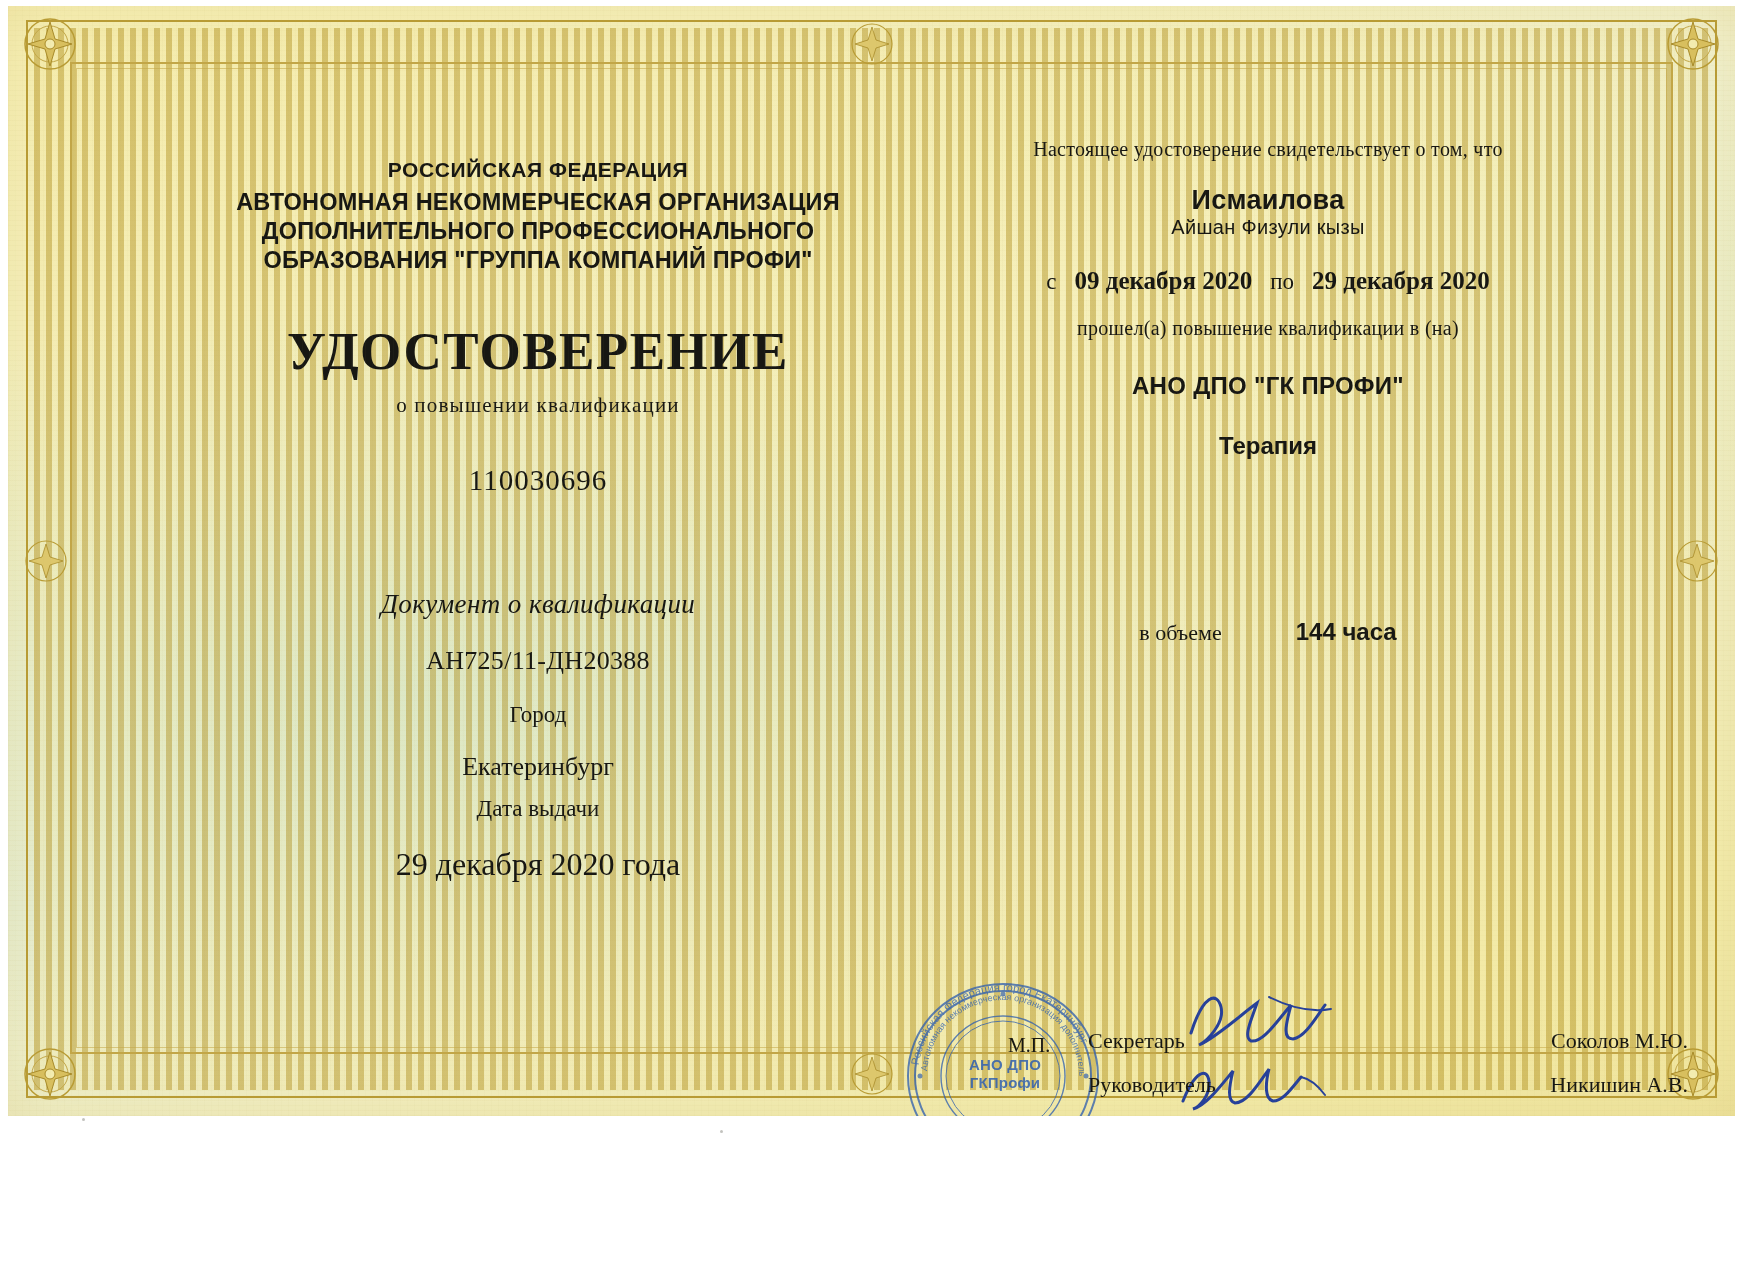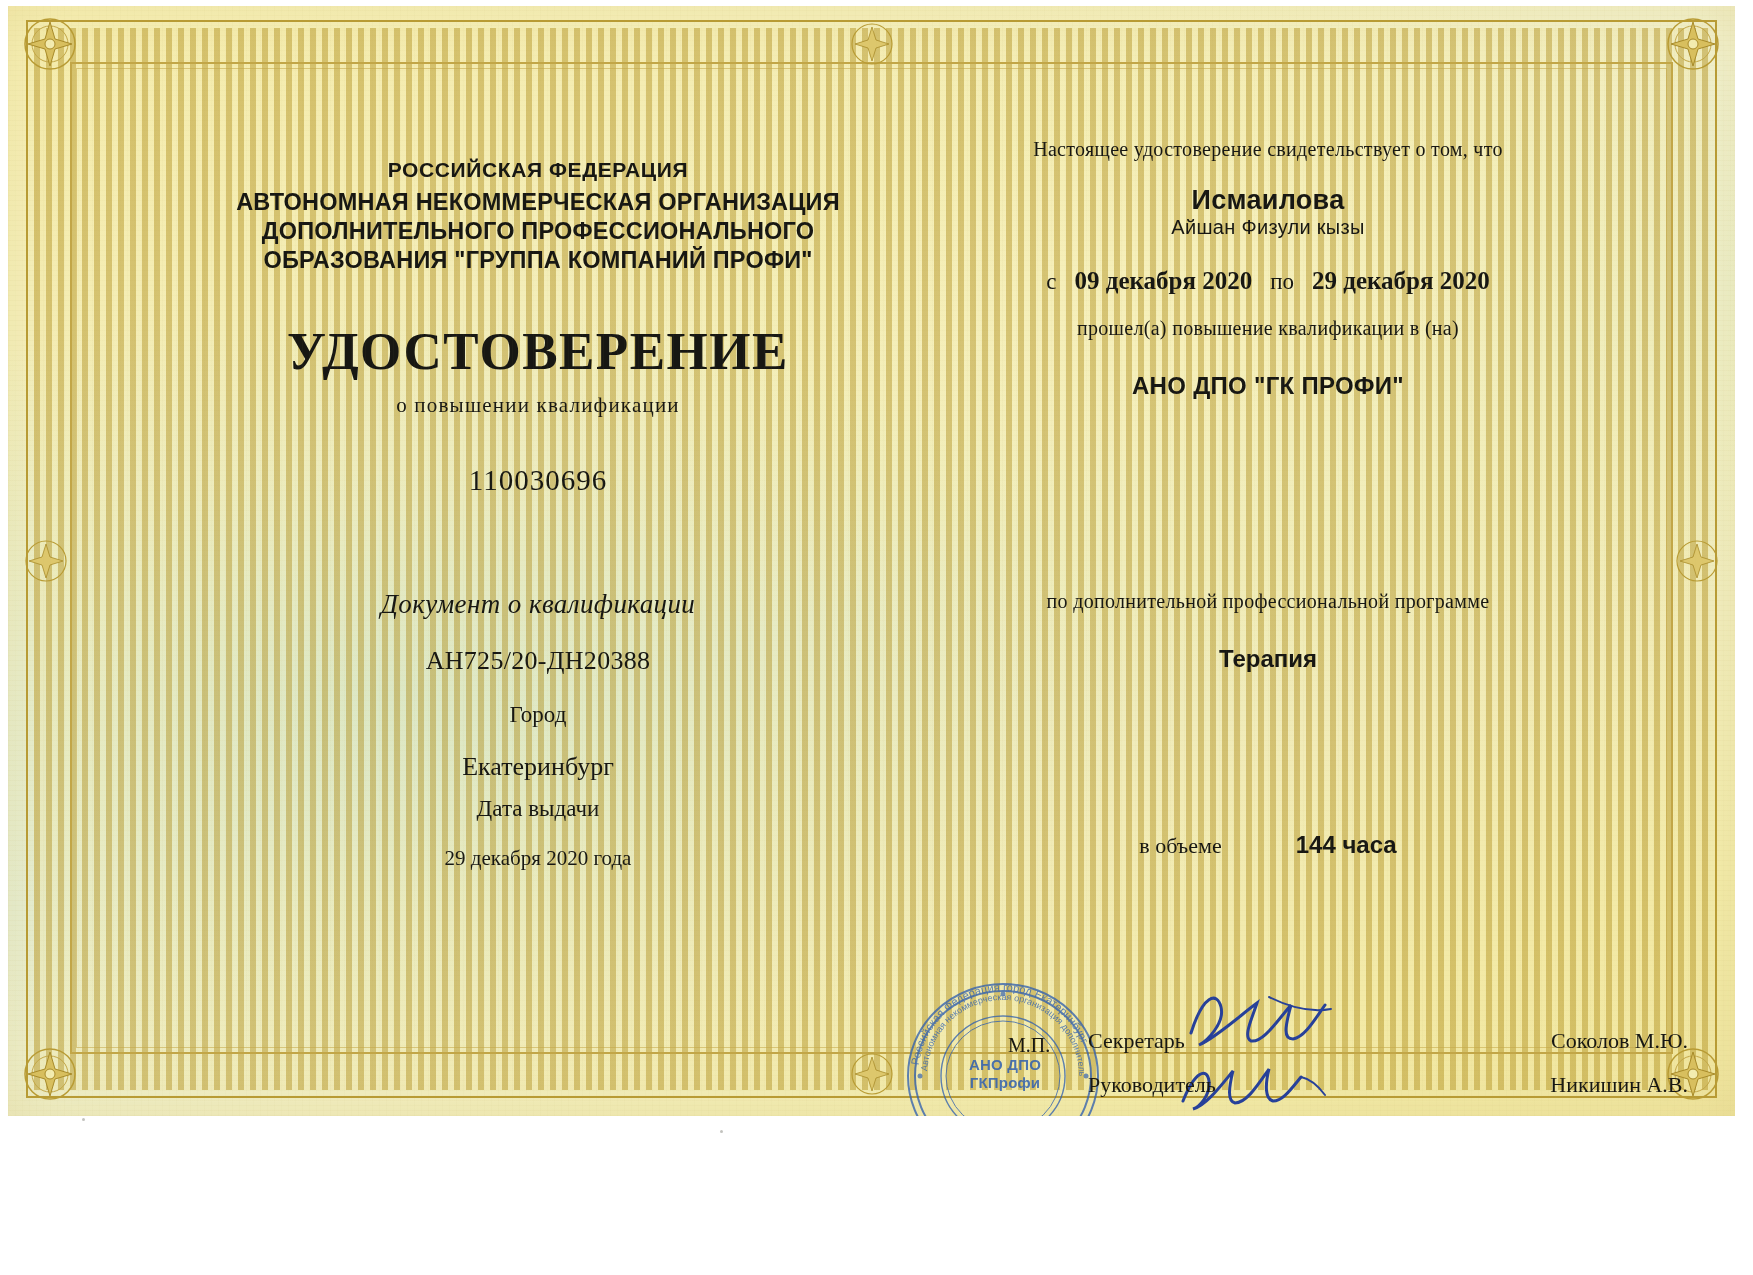--- a/index.html
+++ b/index.html
@@ -210,21 +210,21 @@
     font-size: 26px;
     margin-top: 24px;
   }
   .date-label {
     font-family: "Liberation Serif", serif;
     font-size: 23px;
     margin-top: 14px;
   }
   .date-value {
     font-family: "Liberation Serif", serif;
-    font-size: 21px;
+    font-size: 32px;
     margin-top: 24px;
   }
 
   
   .col-right {
     position: absolute;
     left: 830px;
     top: 60px;
     width: 700px;
     text-align: center;
@@ -446,40 +446,39 @@
 
     <div class="content">
 
       <div class="col-left">
         <div class="org-country">РОССИЙСКАЯ ФЕДЕРАЦИЯ</div>
         <div class="org-name">АВТОНОМНАЯ НЕКОММЕРЧЕСКАЯ ОРГАНИЗАЦИЯ ДОПОЛНИТЕЛЬНОГО ПРОФЕССИОНАЛЬНОГО ОБРАЗОВАНИЯ "ГРУППА КОМПАНИЙ ПРОФИ"</div>
         <div class="doc-title">УДОСТОВЕРЕНИЕ</div>
         <div class="doc-sub">о повышении квалификации</div>
         <div class="doc-number">110030696</div>
         <div class="doc-kind">Документ о квалификации</div>
-        <div class="reg-value">АН725/20-ДН20388</div>
+        <div class="reg-value">АН725/11-ДН20388</div>
         <div class="city-label">Город</div>
         <div class="city-value">Екатеринбург</div>
         <div class="date-label">Дата выдачи</div>
         <div class="date-value">29 декабря 2020 года</div>
       </div>
 
       <div class="col-right">
         <div class="attest-line">Настоящее удостоверение свидетельствует о том, что</div>
         <div class="fio-last">Исмаилова</div>
         <div class="fio-first">Айшан Физули кызы</div>
         <div class="period">
           <span class="lbl">с</span>
           <span class="val">09 декабря 2020</span>
           <span class="lbl">по</span>
           <span class="val">29 декабря 2020</span>
         </div>
         <div class="passed-line">прошел(а) повышение квалификации в (на)</div>
         <div class="org-where">АНО ДПО "ГК ПРОФИ"</div>
-        <div class="program-label">по дополнительной профессиональной программе</div>
         <div class="program-name">Терапия</div>
         <div class="volume">
           <span class="lbl">в объеме</span>
           <span class="val">144 часа</span>
         </div>
       </div>
 
       <div class="stamp">
         <svg width="210" height="200" viewBox="0 0 210 200">
           <g fill="none" stroke="#2f5fb0" stroke-width="2" opacity="0.9">

